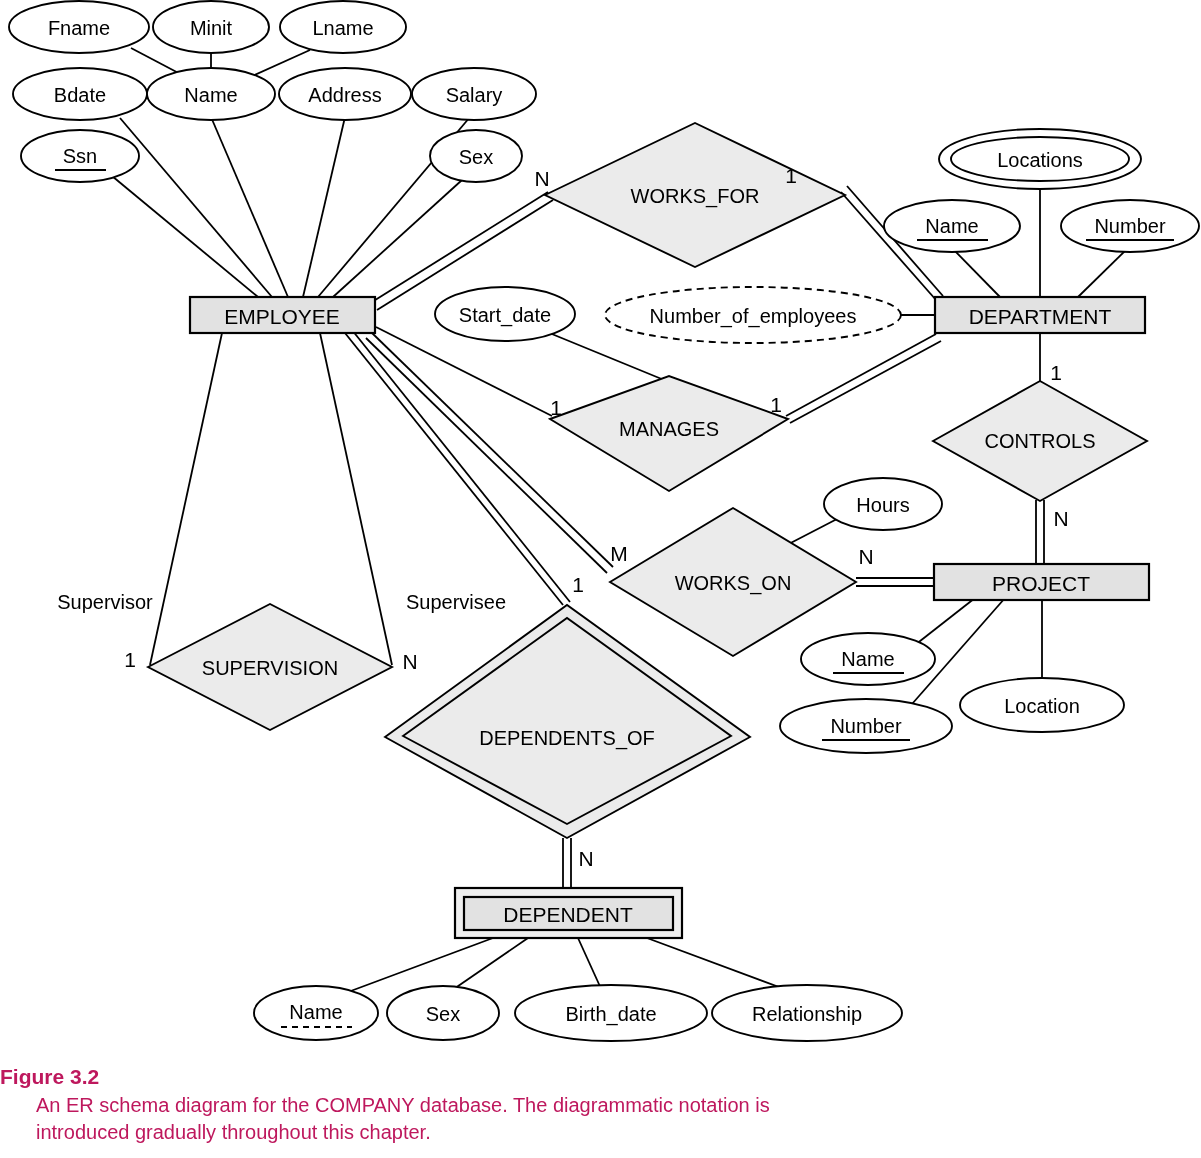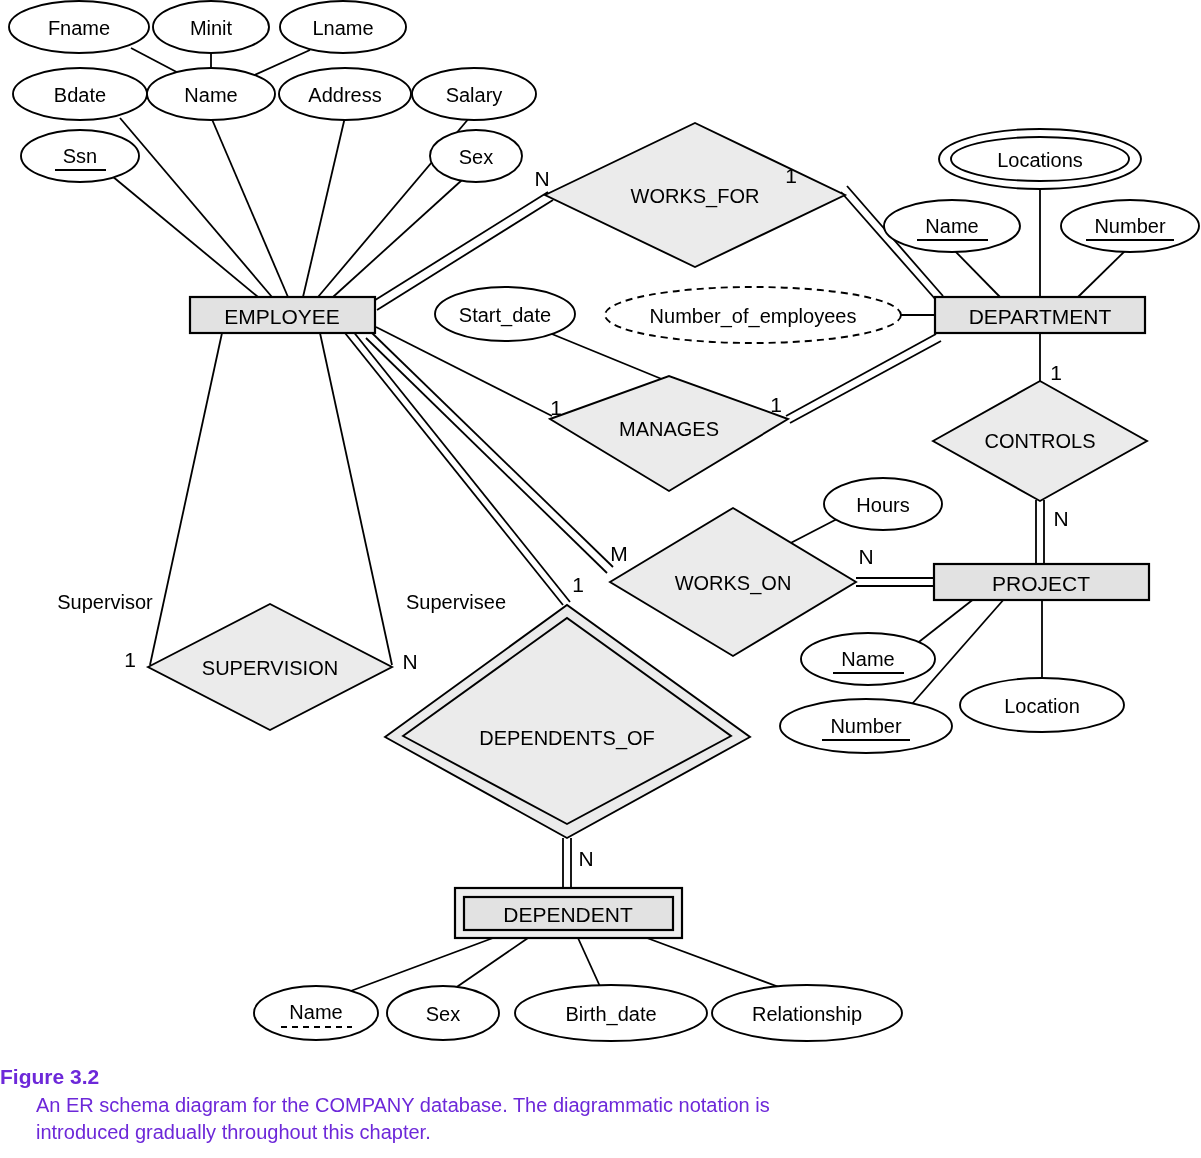--- a/index.html
+++ b/index.html
@@ -119,21 +119,21 @@
     stroke-width: 2;
     stroke-dasharray: 6 5;
   }
   
   #caption {
     position: absolute;
     left: 0;
     top: 1064px;
     width: 1201px;
     font-family: "Liberation Sans", sans-serif;
-    color: #6d28d9;
+    color: #be185d;
   }
   #caption .fig-title {
     font-size: 21px;
     font-weight: bold;
     line-height: 26px;
     margin: 0 0 2px 0;
   }
   #caption .fig-desc {
     font-size: 20px;
     line-height: 27px;

